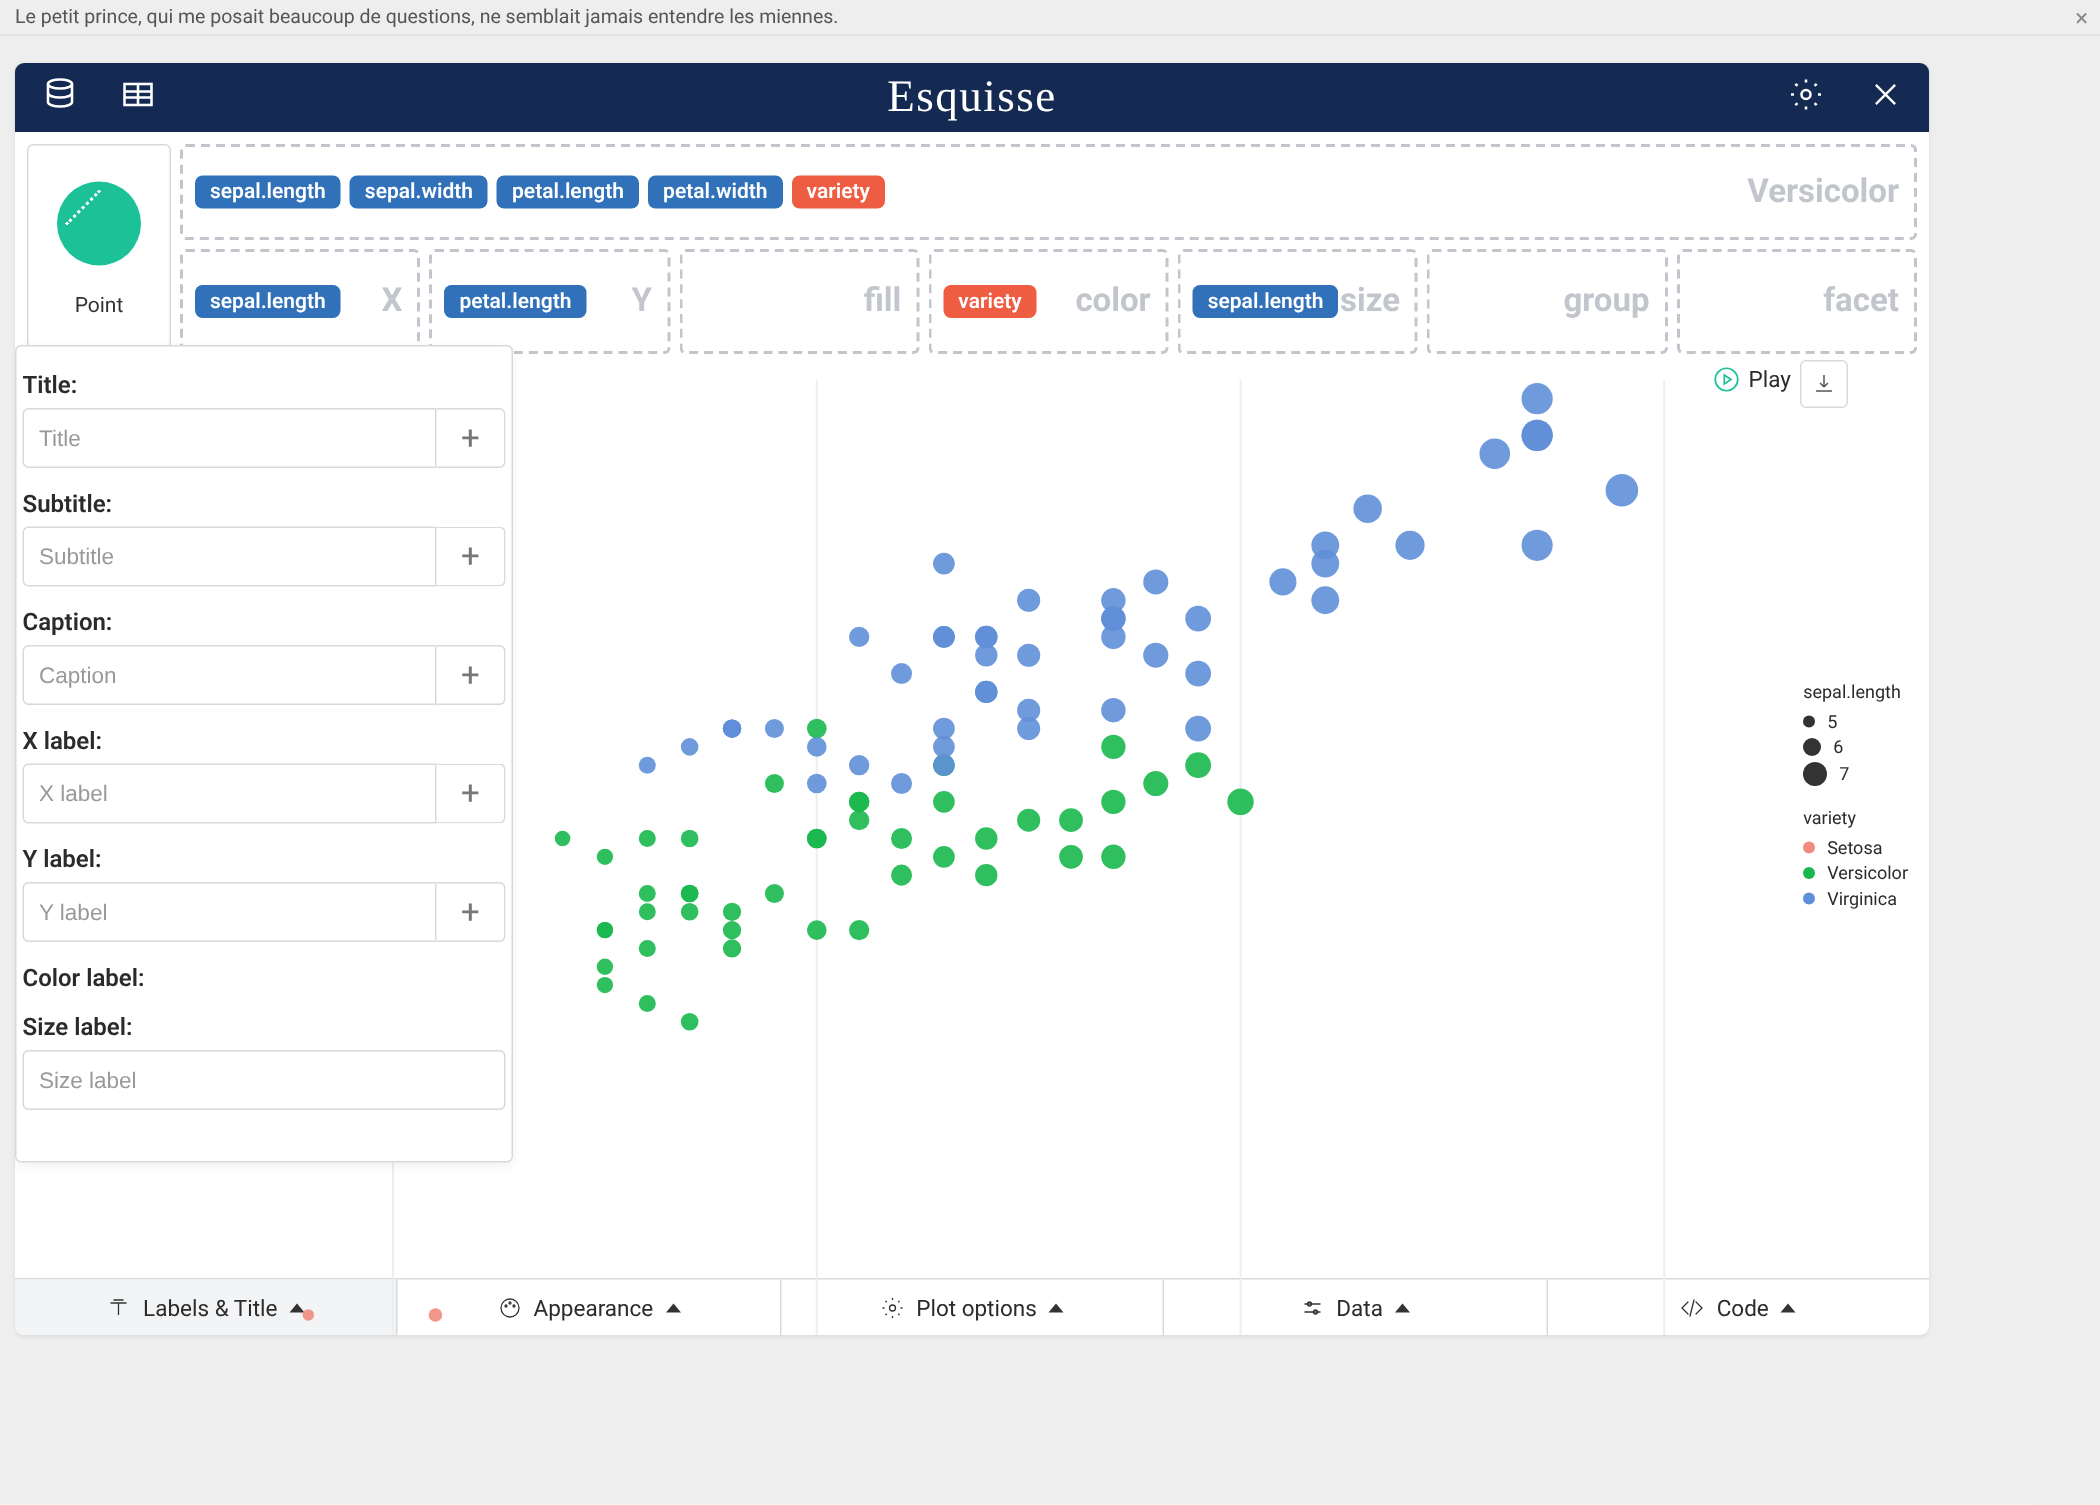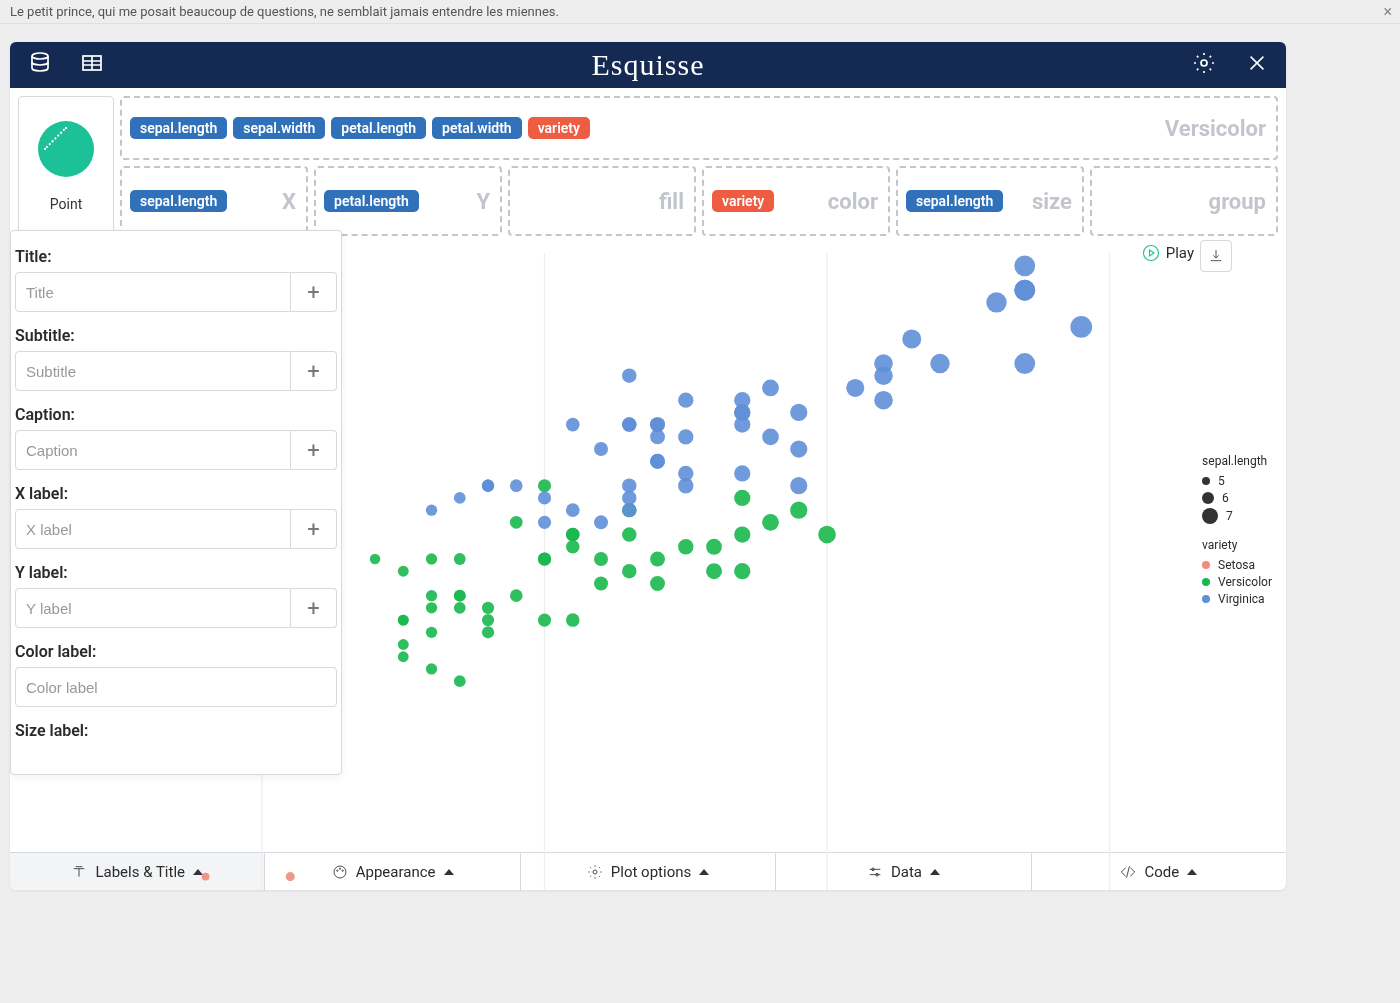--- a/index.html
+++ b/index.html
@@ -162,20 +162,23 @@
               <span class="pill orange">variety</span>
               <span class="zone-label">color</span>
             </div>
             <div class="dashed">
               <span class="pill blue">sepal.length</span>
               <span class="zone-label">size</span>
             </div>
             <div class="dashed">
               <span class="zone-label">group</span>
             </div>
+            <div class="dashed">
+              <span class="zone-label">facet</span>
+            </div>
           </div>
     </div>
   </div>
 
   <div class="main">
     <div class="panel" id="panel">
           <div class="field">
             <span class="field-label">Title:</span>
             <div class="field-row">
               <input placeholder="Title" style="">
@@ -205,24 +208,24 @@
           </div>
           <div class="field">
             <span class="field-label">Y label:</span>
             <div class="field-row">
               <input placeholder="Y label" style="">
               <div class="plus">+</div>
             </div>
           </div>
           <div class="field">
             <span class="field-label">Color label:</span>
-            <div class="field-single"><input placeholder="Color label" style=""></div>
           </div>
           <div class="field">
             <span class="field-label">Size label:</span>
+            <div class="field-single"><input placeholder="Size label" style=""></div>
           </div>
         </div>
 
     <div class="plot-wrap">
       <div class="plot-area">
         <div class="play">
           <svg width="18" height="18" viewBox="0 0 24 24">
                 <circle cx="12" cy="12" r="10"></circle>
                 <path d="M10 8l6 4-6 4z"></path>
               </svg>

